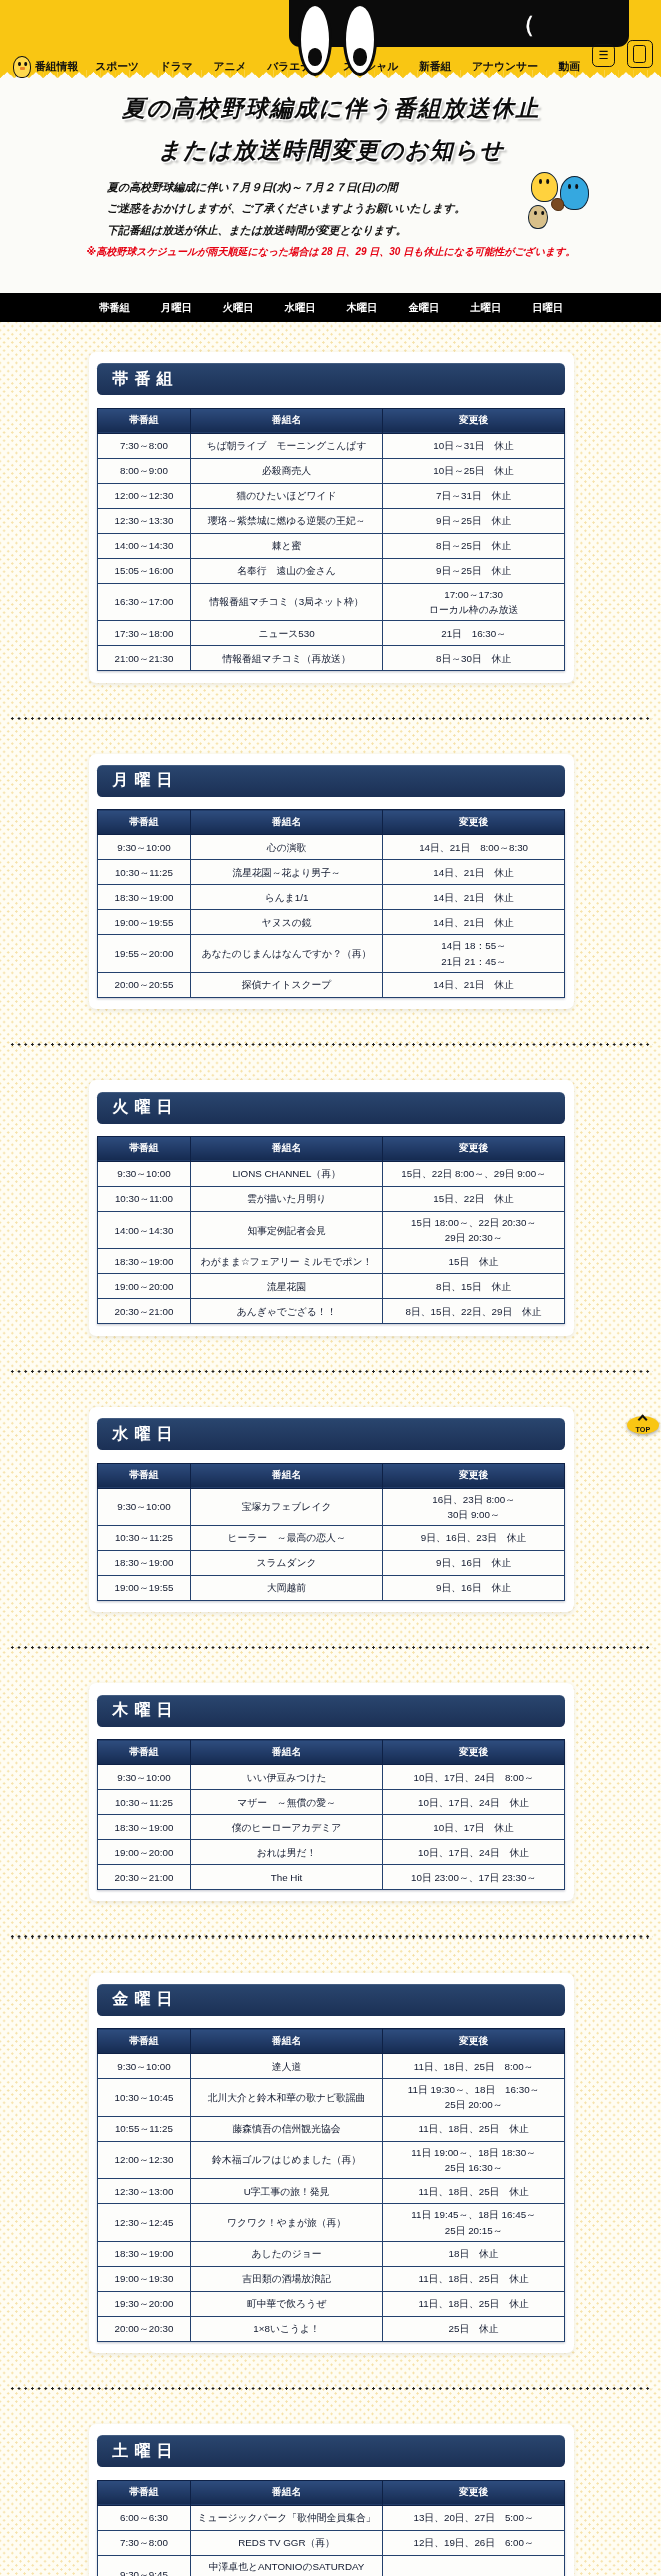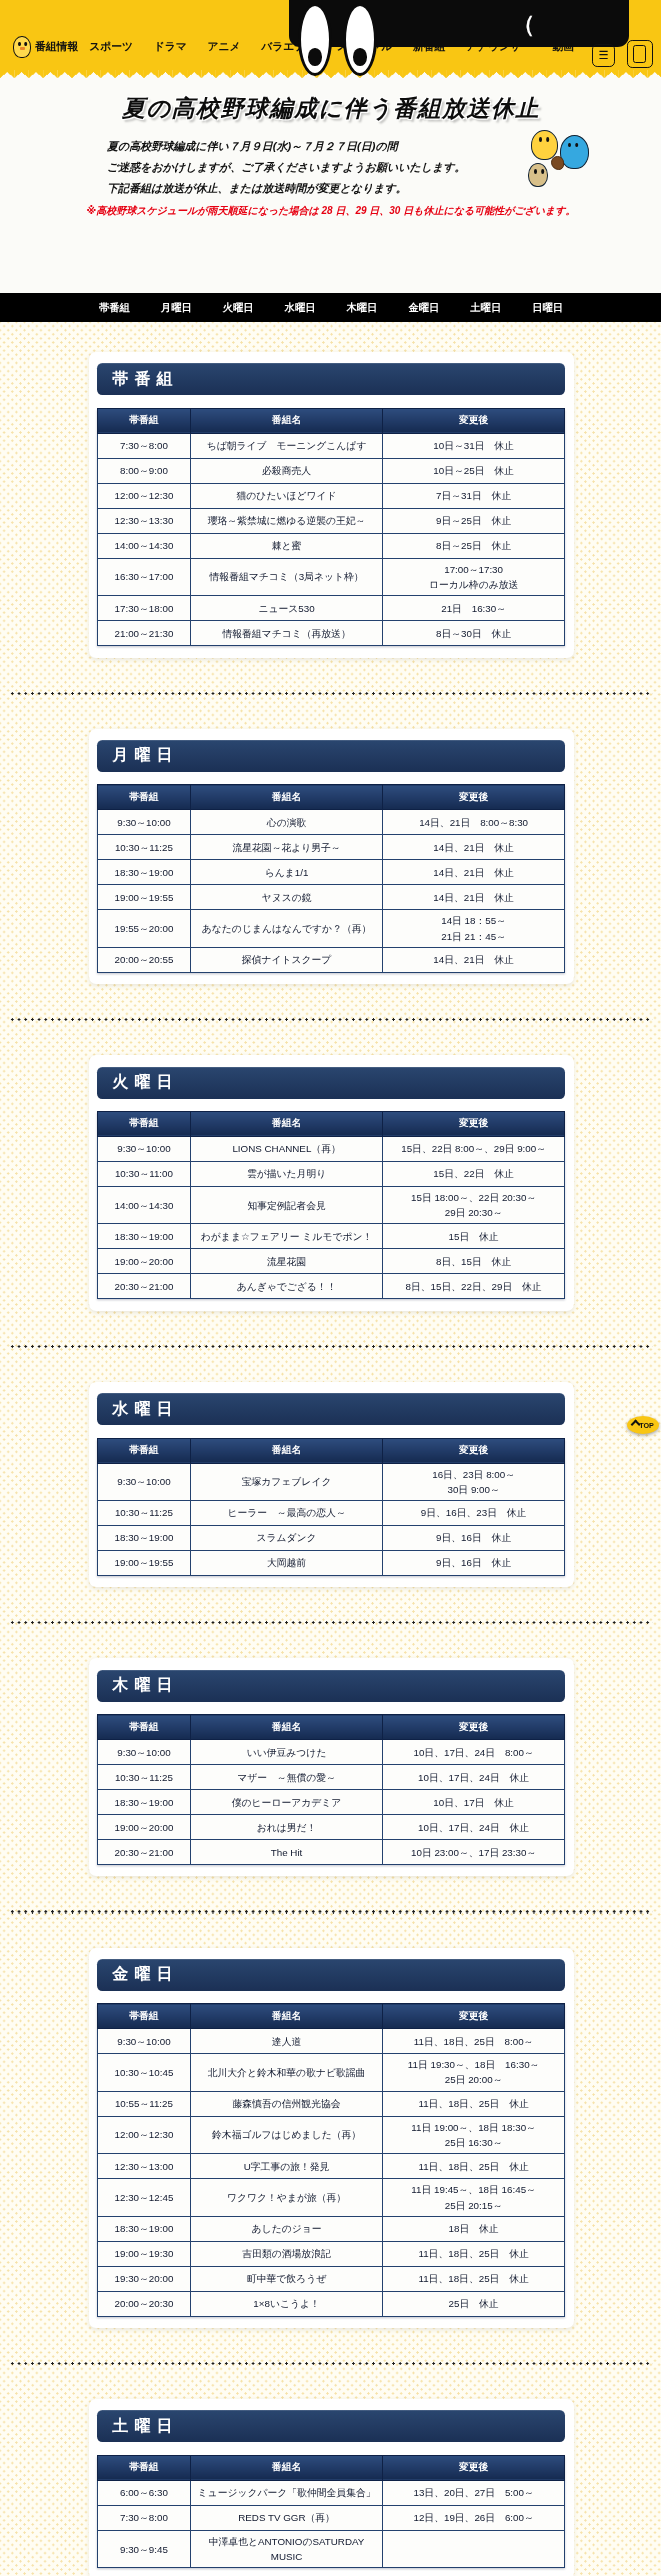--- a/index.html
+++ b/index.html
@@ -4,21 +4,21 @@
 <style>
   * { margin:0; padding:0; box-sizing:border-box; }
   html,body { width:662px; }
   body {
     height:3091px; overflow:hidden; position:relative;
     font-family:"Liberation Sans","DejaVu Sans",sans-serif;
     background:#fbfbf8;
   }
   
   .topnav { position:relative; height:70px; background:#f9c613; z-index:5; }
-  .nav-row { position:absolute; left:13.4px; top:36px; display:flex; gap:11px; align-items:center; z-index:1;text-align:center; }
+  .nav-row { position:absolute; left:13.4px; top:56px; display:flex; gap:17px; align-items:center; z-index:1;text-align:center; }
   .nav-item { font-size:10.8px; font-weight:bold; color:#111; white-space:nowrap; cursor:pointer; }
   .brand { display:flex; align-items:center; gap:4.1px; }
   .brand-bird { width:17.5px; height:21.6px; background:#ffd94d; border:1.5px solid #111; border-radius:50% 50% 45% 45%; position:relative; }
   .brand-bird:before { content:""; position:absolute; left:3.6px; top:5.2px; width:2.6px; height:4.1px; background:#111; border-radius:50%; box-shadow:6.2px 0 0 #111; }
   .brand-bird:after { content:""; position:absolute; left:5.7px; top:10.3px; width:4.6px; height:3.1px; background:#e8862a; border-radius:1px; }
   .mascot-blob { position:absolute; left:289px; top:0; width:340px; height:47px; background:#0b0b0b; border-radius:0 0 11.3px 11.3px; z-index:2; }
   .eye { position:absolute; top:3.1px; width:34px; height:73px; background:#fff; border:3.1px solid #0b0b0b; border-radius:50%; }
   .eye.left { left:9.3px; } .eye.right { left:54px; }
   .eye:after { content:""; position:absolute; left:7.2px; bottom:7.2px; width:13.4px; height:17.5px; background:#0b0b0b; border-radius:50%; }
   .blob-paren { position:absolute; left:223px; top:9.3px; color:#fff; font-size:23px; font-weight:bold; }
@@ -55,21 +55,21 @@
     box-shadow:inset 0 0.5px 0 rgba(255,255,255,.25); }
   table.ptable { width:100%; border-collapse:collapse; border:1.5px solid #24416e; box-shadow:0 1.5px 2.1px rgba(30,40,70,.25); }
   .ptable th { background:linear-gradient(#2e4d7f,#152a50); color:#fff; font-size:9.8px; font-weight:bold; height:25px; border:0.5px solid #0e2146; }
   .ptable td { background:#fdfdfb; border:1.5px solid #24416e; font-size:9.8px; color:#10182e; text-align:center; height:25px; padding:3.1px 5.2px; line-height:1.55; }
   .col-time { width:20%; } .col-name { width:41%; } .col-change { width:39%; }
   .divider { width:644px; height:3.1px; margin:34px auto;
     background-image:radial-gradient(circle,#1c1c1c 1.2px,transparent 1.4px);
     background-size:6.7px 3.1px; background-repeat:repeat-x; background-position:left center; }
   
   .top-btn { position:absolute; right:3.1px; top:1416px; width:32px; height:18px; border-radius:50%; background:#f9c613;
-    display:flex; align-items:center; justify-content:center; box-shadow:0 1.5px 3.6px rgba(0,0,0,.35);
+    display:flex; flex-direction:column; align-items:center; justify-content:center; box-shadow:0 1.5px 3.6px rgba(0,0,0,.35);
     cursor:pointer; z-index:9; }
   .top-btn .chev { width:7.2px; height:7.2px; border-left:2.1px solid #111; border-top:2.1px solid #111; transform:rotate(45deg); margin-bottom:1px; }
   .top-btn .lbl { font-size:7.2px; font-weight:bold; color:#111; }
 </style>
 </head>
 <body>
 
 <header class="topnav">
   <div class="nav-row">
     <div class="nav-item brand">
@@ -96,20 +96,21 @@
   <div class="menu-btn">☰</div>
   <div class="mobile-btn" title="">
     <span class="screen"></span>
   </div>
 </header>
 
 <section class="paper">
   <div class="zigzag"></div>
   <h1 class="page-title">
     <span>夏の高校野球編成に伴う番組放送休止</span>
+    <span class="t2">または放送時間変更のお知らせ</span>
   </h1>
   <div class="intro">
     <div>夏の高校野球編成に伴い７月９日(水)～７月２７日(日)の間</div>
     <div>ご迷惑をおかけしますが、ご了承くださいますようお願いいたします。</div>
     <div>下記番組は放送が休止、または放送時間が変更となります。</div>
     <div class="mascots">
       <span class="m-bird m-duck"></span>
       <span class="m-bird m-blue"></span>
       <span class="m-bird m-owl"></span>
       <span class="m-glove"></span>
@@ -175,20 +176,27 @@
   </tr>
 
   <tr>
     <td class="col-time">14:00～14:30</td>
     <td class="col-name">棘と蜜</td>
     <td class="col-change">
                 <div>8日～25日　休止</div>
               </td>
   </tr>
 
+  <tr>
+    <td class="col-time">15:05～16:00</td>
+    <td class="col-name">名奉行　遠山の金さん</td>
+    <td class="col-change">
+                <div>9日～25日　休止</div>
+              </td>
+  </tr>
 
   <tr>
     <td class="col-time">16:30～17:00</td>
     <td class="col-name">情報番組マチコミ（3局ネット枠）</td>
     <td class="col-change">
                 <div>17:00～17:30</div>
                 <div>ローカル枠のみ放送</div>
               </td>
   </tr>
 

